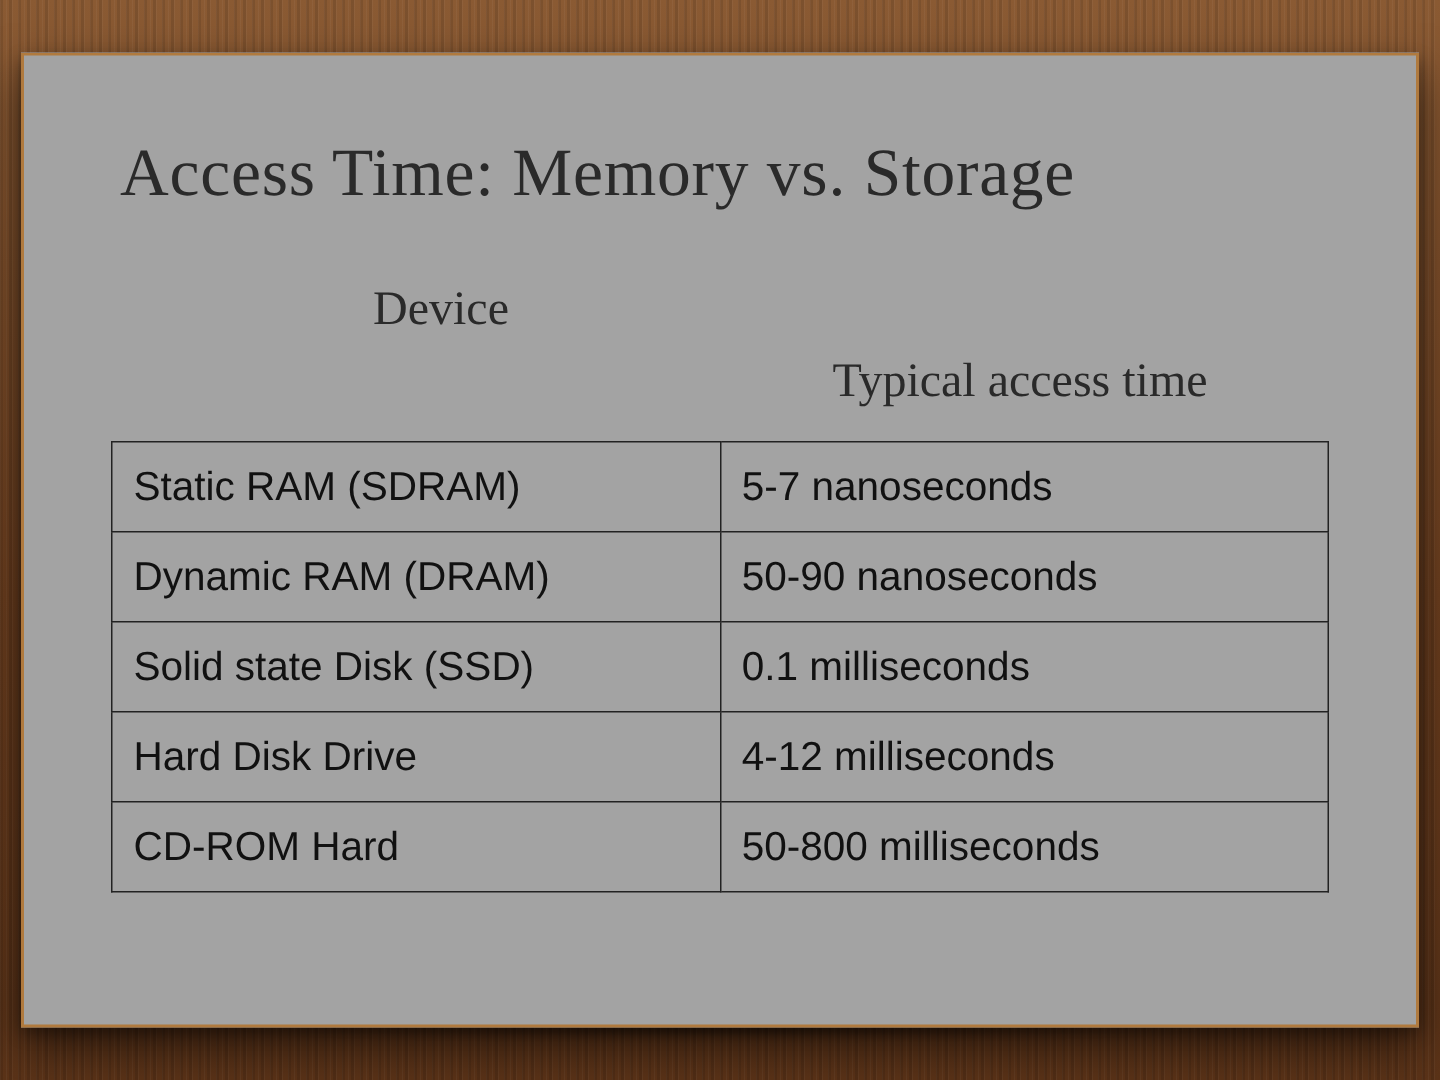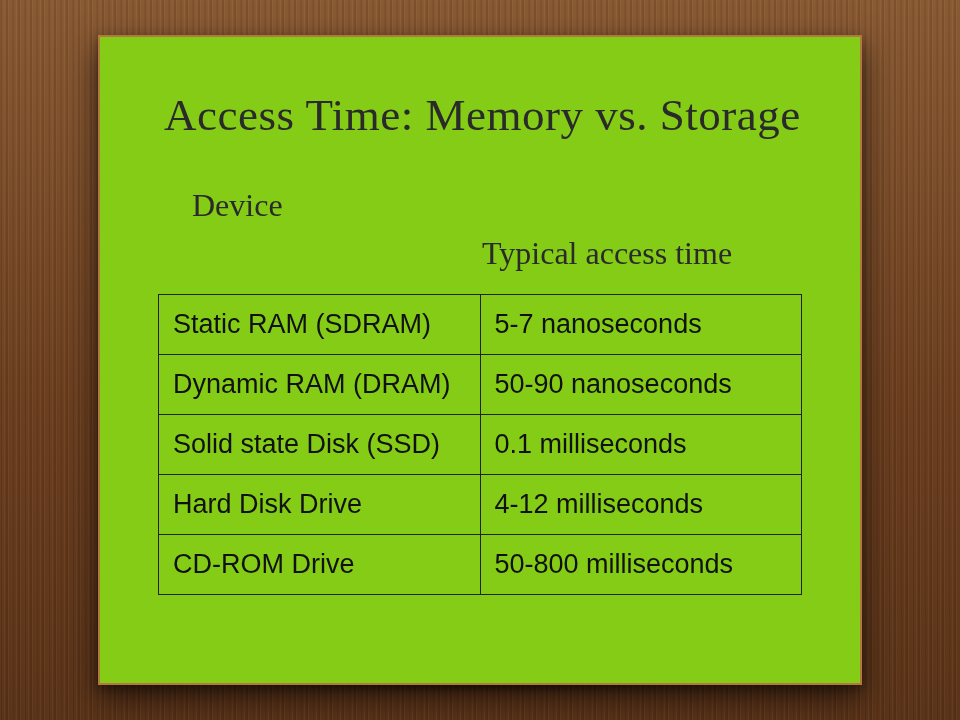--- a/index.html
+++ b/index.html
@@ -10,23 +10,23 @@
       repeating-linear-gradient(90deg,
         rgba(0,0,0,0.10) 0 2px, rgba(0,0,0,0) 2px 6px),
       repeating-linear-gradient(90deg,
         rgba(255,255,255,0.04) 0 1px, rgba(0,0,0,0) 1px 4px),
       linear-gradient(180deg, #8a5a33 0%, #6d3f1f 55%, #5b3318 100%);
     display: flex;
     align-items: center;
     justify-content: center;
   }
   .slide {
-    width: 764px;
+    width: 932px;
     height: 650px;
-    background: #84cc16;
+    background: #a3a3a3;
     box-shadow:
       inset 0 0 0 2px #b07a3e,
       0 14px 30px rgba(0,0,0,0.55),
       0 4px 10px rgba(0,0,0,0.35);
     padding: 48px 60px 50px 60px;
     position: relative;
   }
   .slide::after{
     content:"";
     position:absolute;
@@ -44,20 +44,21 @@
     margin-bottom: 46px;
     margin-top: 6px;
     text-align: left;
     padding-left: 6px;
   }
   .col-headers {
     display: flex;
     margin-bottom: 22px;
     padding: 0 8px;
     color: #2a2a2a;
+    text-align: center;
   }
   .col-headers .h1 { width: 50%; font-size: 32px; padding-left: 26px; }
   .col-headers .h2 { width: 50%; font-size: 32px; padding-left: 2px; margin-top: 48px; }
   table.data {
     width: 100%;
     border-collapse: collapse;
     font-family: Arial, Helvetica, sans-serif;
   }
   table.data td {
     border: 1px solid #222;
@@ -93,18 +94,18 @@
       </tr>
       <tr>
         <td>Solid state Disk (SSD)</td>
         <td>0.1 milliseconds</td>
       </tr>
       <tr>
         <td>Hard Disk Drive</td>
         <td>4-12 milliseconds</td>
       </tr>
       <tr>
-        <td>CD-ROM Drive</td>
+        <td>CD-ROM Hard</td>
         <td>50-800 milliseconds</td>
       </tr>
     </tbody>
   </table>
 </div>
 
 </body></html>

